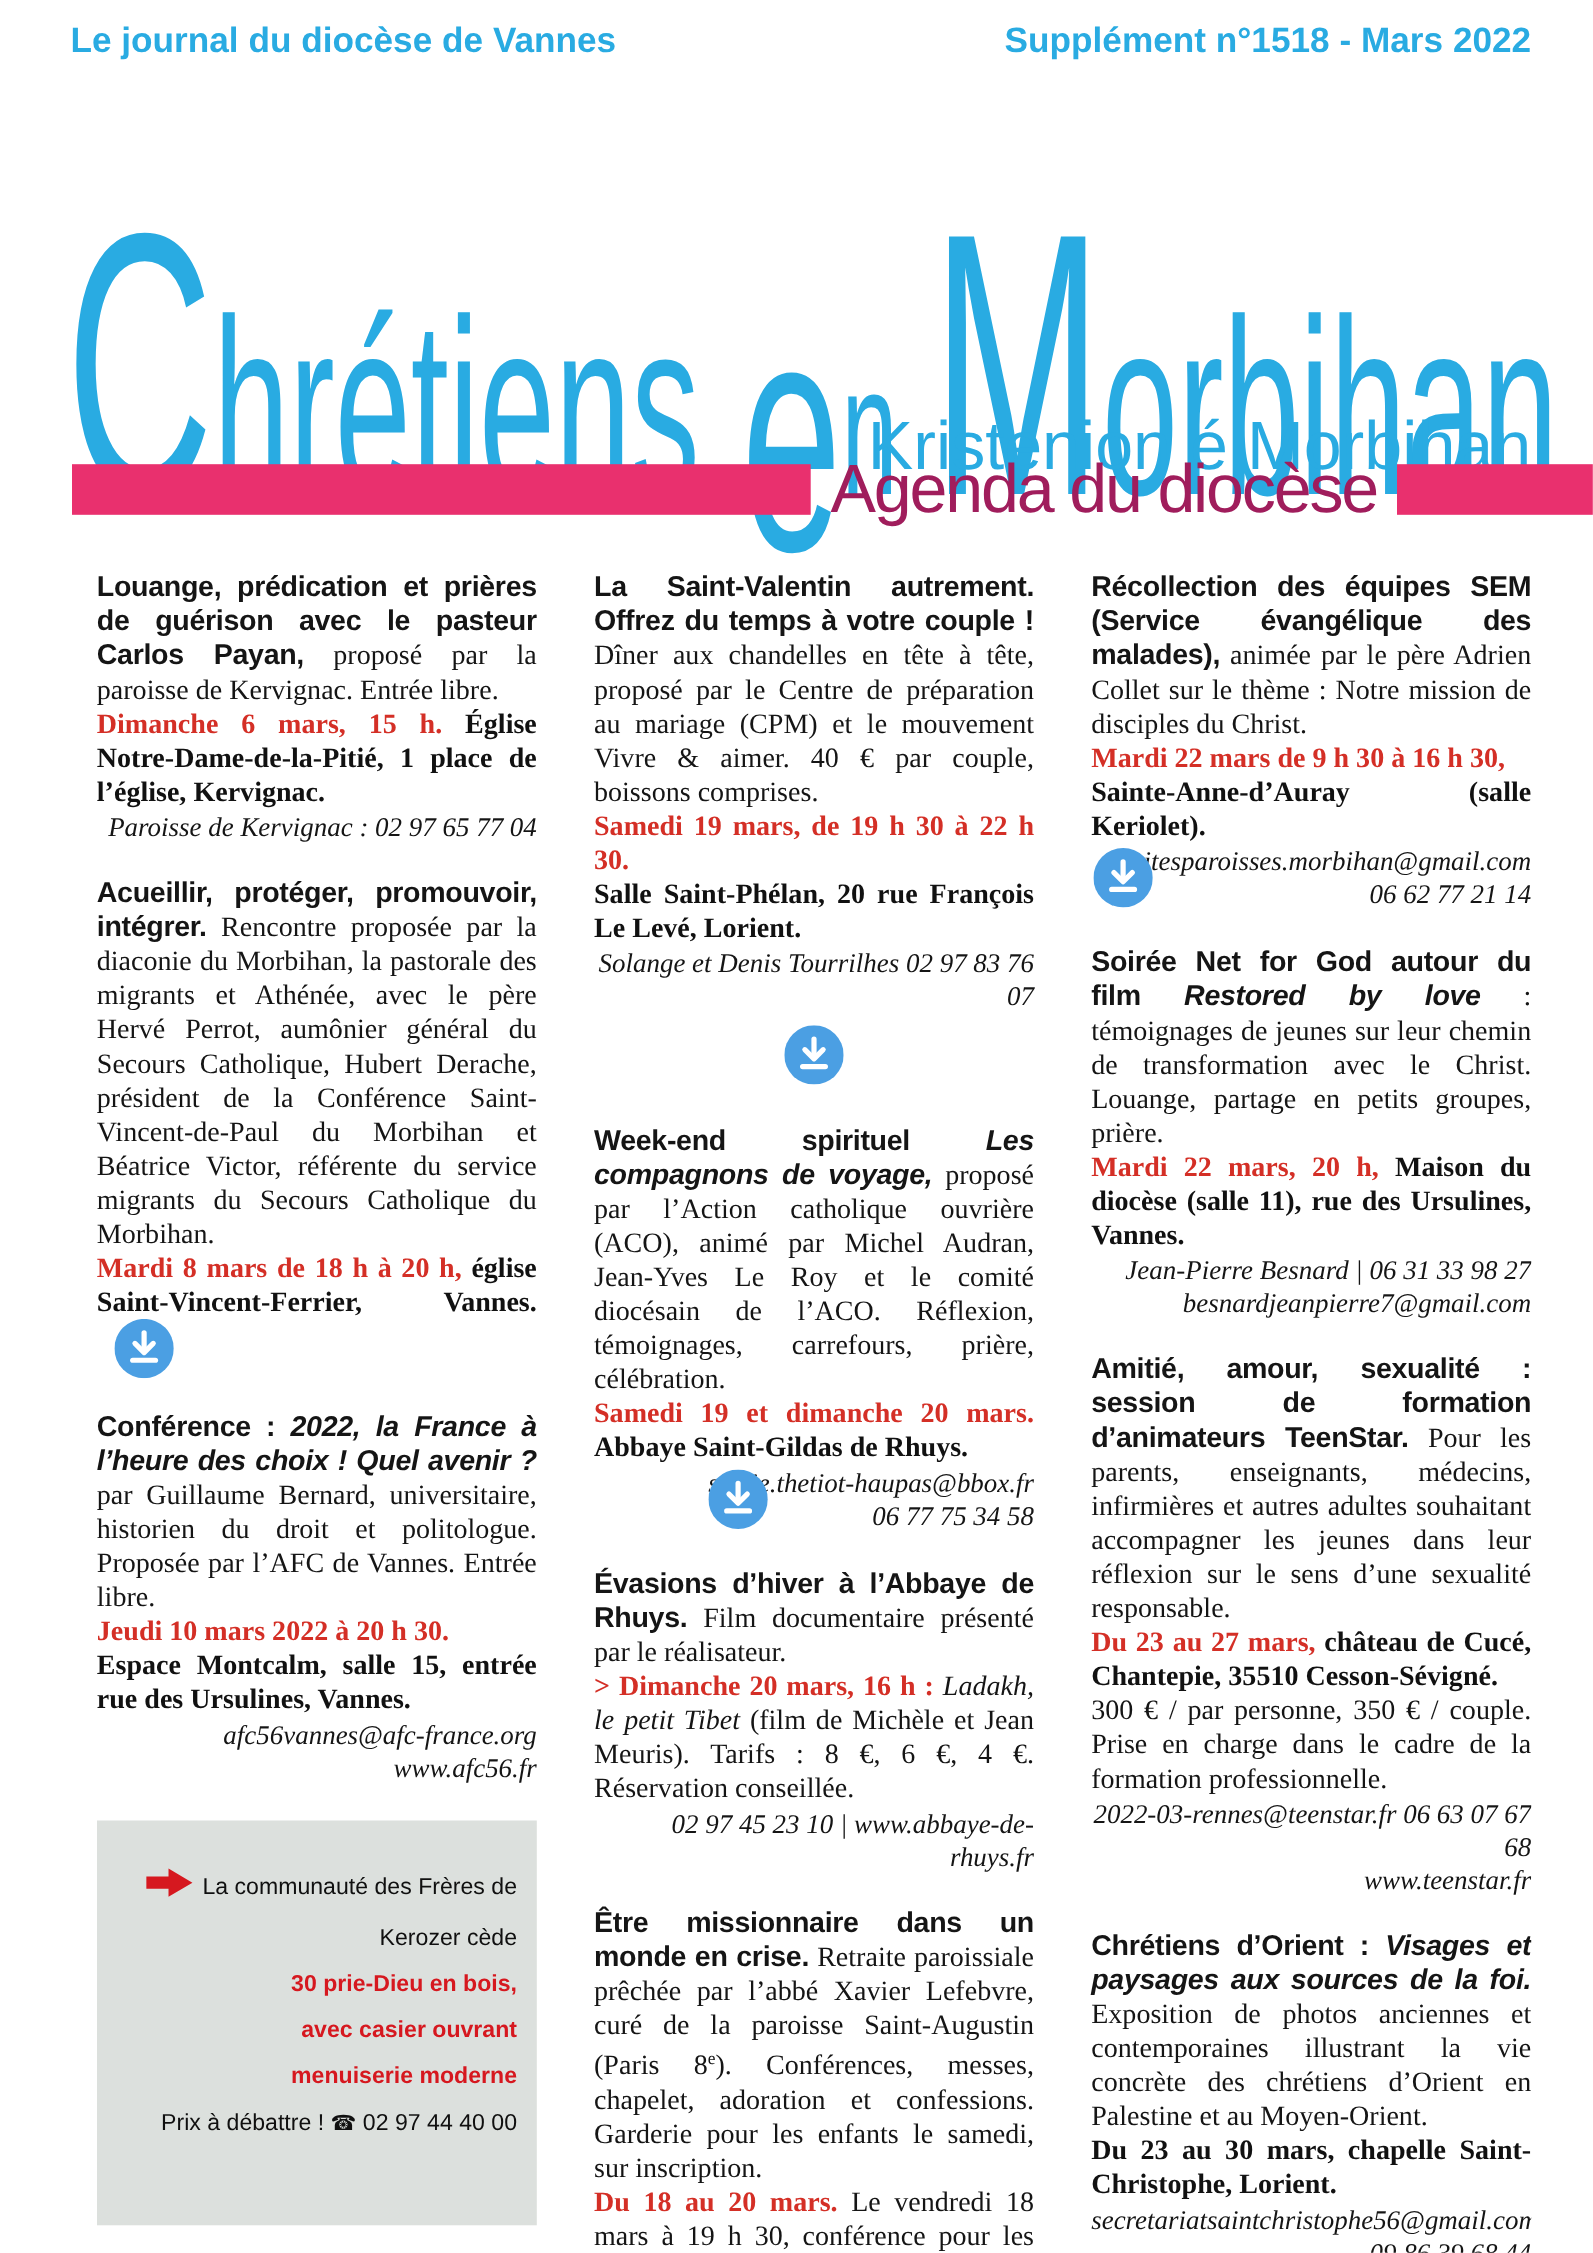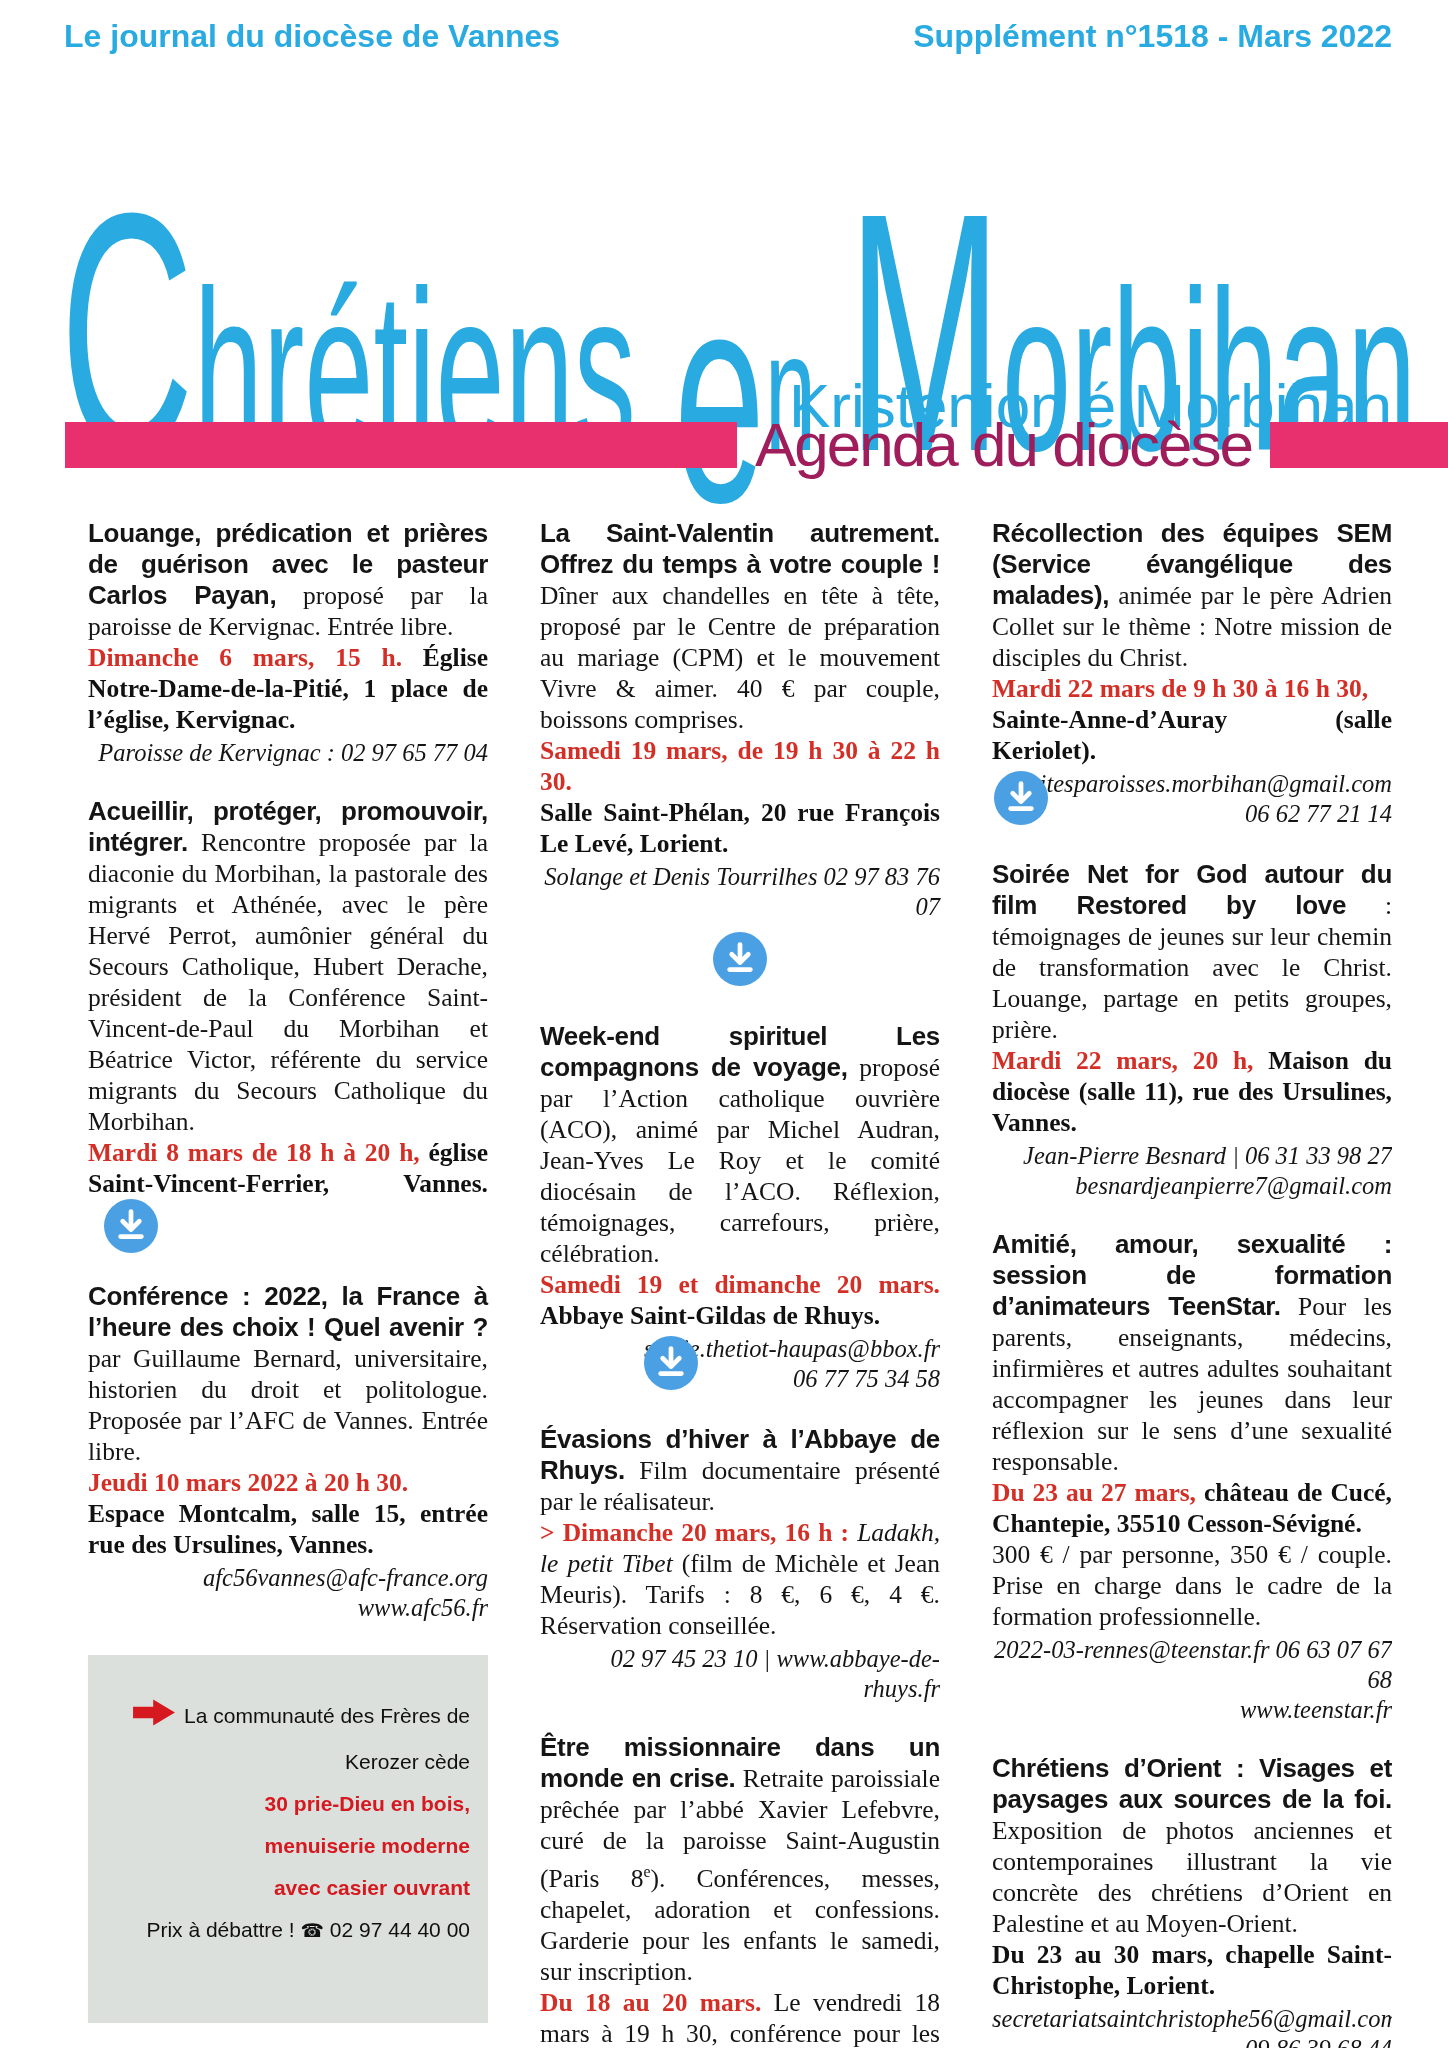--- a/index.html
+++ b/index.html
@@ -30,21 +30,21 @@
   .agenda .bar-left{flex:0 0 672px;}
   .agenda .bar-right{flex:1;}
   .agenda .title{font-family:"Liberation Sans",sans-serif;font-size:62px;letter-spacing:-2px;
       color:var(--title_plum);white-space:nowrap;line-height:1;}
   
   .cols{position:absolute;left:88px;right:56px;top:518px;bottom:0;display:flex;gap:52px;overflow:hidden;}
   .col{flex:1 1 0;min-width:0;font-size:25.5px;line-height:31px;}
   .event{margin-bottom:28px;}
   .event-p{margin:0;text-align:justify;}
   .seg-title{font-family:"Liberation Sans",sans-serif;font-weight:bold;letter-spacing:-.3px;font-size:26px;}
-  .seg-italic{margin-top:25px;}
+  .seg-italic{font-style:italic;margin-top:25px;}
   .seg-em{font-style:italic;}
   .seg-date{font-weight:bold;color:var(--date_red);}
   .seg-place{font-weight:bold;color:#111;}
   .seg-sup{vertical-align:super;font-size:.62em;}
   .contacts{position:relative;text-align:right;font-style:italic;font-size:24.5px;line-height:30px;margin-top:3px;}
   .contact-line{white-space:normal;}
   
   .dl{width:54px;height:54px;}
   .icon-inline{display:inline-block;vertical-align:-18px;margin-left:16px;}
   .icon-center-wrap{text-align:center;margin-top:10px;}
@@ -100,22 +100,22 @@
         <div class="contacts">
           <div class="contact-line">afc56vannes@afc-france.org</div>
           <div class="contact-line">www.afc56.fr</div>
         </div>
       </div>
       <div class="ad">
         <div><span class="ad-arrow"><svg width="44" height="29" viewBox="0 0 26 18">
               <path d="M0 5.5h12.5V1L26 9l-13.5 8v-4.5H0z" fill="#d6181f"></path>
             </svg></span>La communauté des Frères de Kerozer cède</div>
         <div class="ad-red">30 prie-Dieu en bois,</div>
+        <div class="ad-red">avec casier ouvrant</div>
         <div class="ad-red">menuiserie moderne</div>
-        <div class="ad-red">avec casier ouvrant</div>
         <div class="ad-price">Prix à débattre ! <span class="phone-glyph">☎</span> 02 97 44 40 00</div>
       </div>
       <div class="event">
         <p class="event-p"><span class="seg-title">Retraite selon les Exercices spirituels de saint Ignace,</span><br><br></p>
       </div>
     </div>
   <div class="col">
       <div class="event">
         <p class="event-p"><span class="seg-title">La Saint-Valentin autrement. Offrez du temps à votre couple !</span><span class="seg-body"> Dîner aux chandelles en tête à tête, proposé par le Centre de préparation au mariage (CPM) et le mouvement Vivre &amp; aimer. 40 € par couple, boissons comprises.</span><br><span class="seg-date">Samedi 19 mars, de 19 h 30 à 22 h 30.</span><br><span class="seg-place">Salle Saint-Phélan, 20 rue François Le Levé, Lorient.</span></p>
         <div class="contacts">

